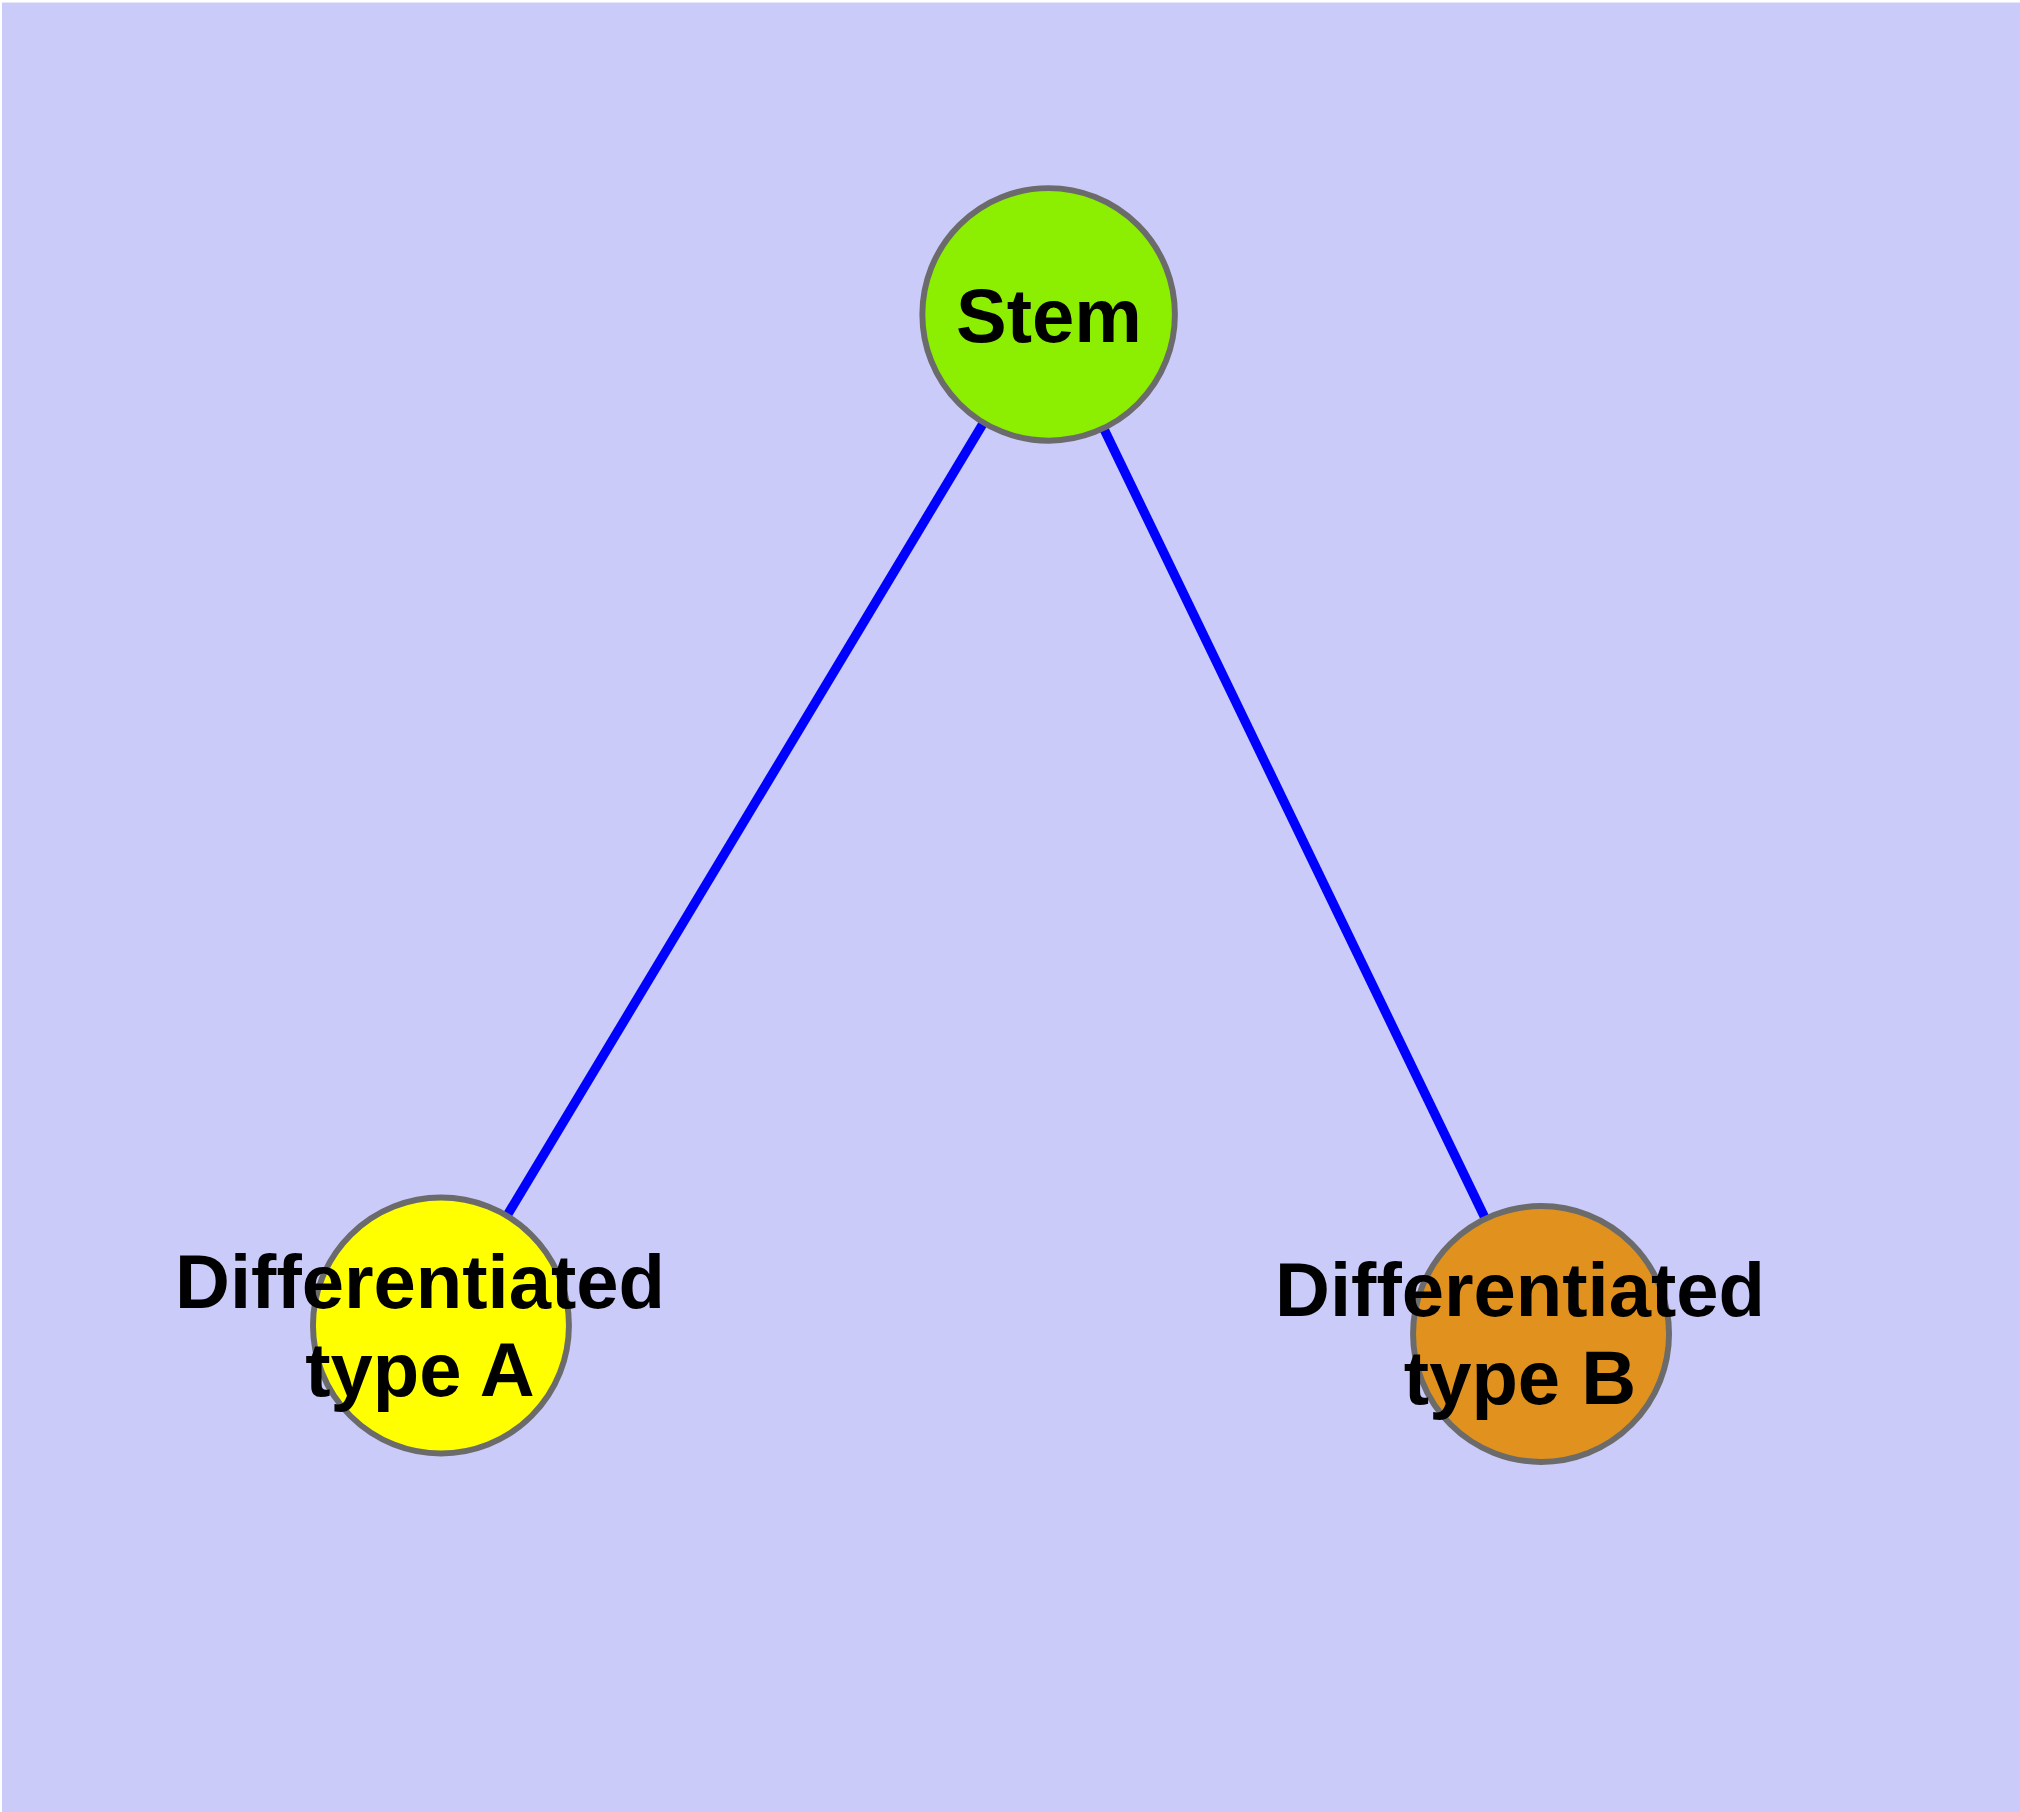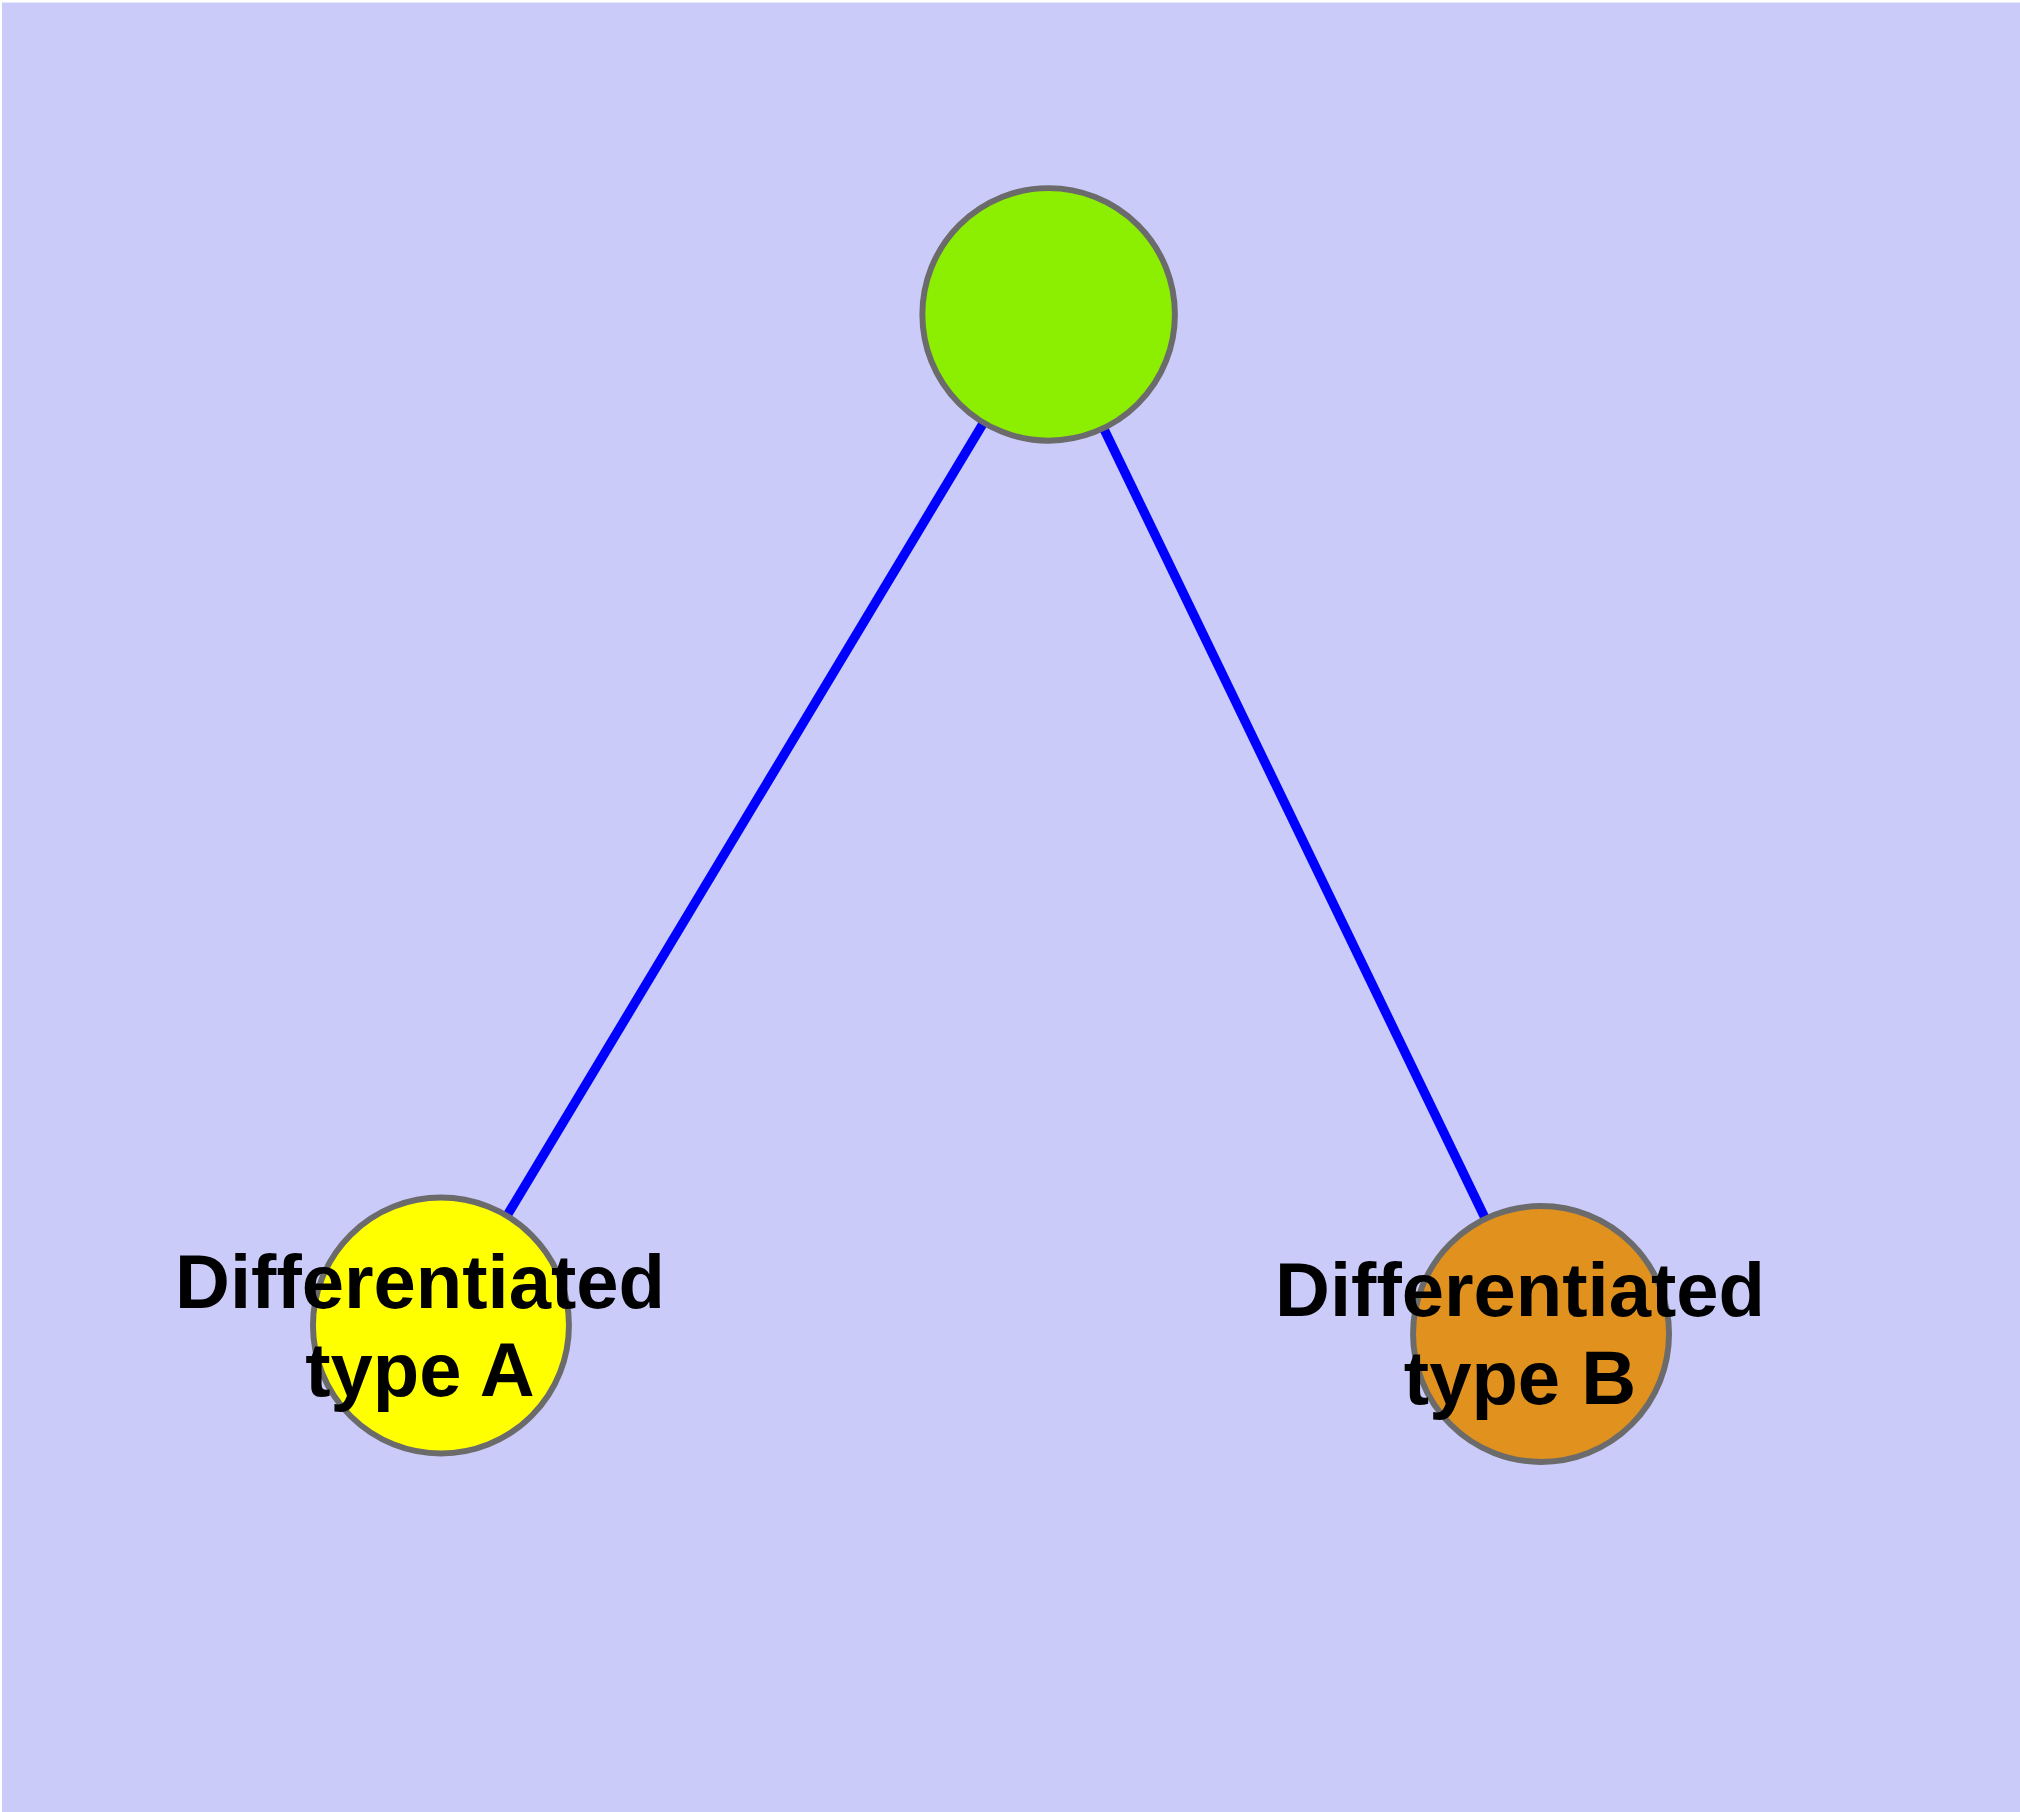--- a/index.html
+++ b/index.html
@@ -43,20 +43,21 @@
     <rect x="2" y="3" width="2382" height="2135" fill="#CBCBF9"></rect>
 
     <line x1="1237" y1="371" x2="520" y2="1564" stroke-width="11" stroke="#0000FF"></line>
     <line x1="1237" y1="371" x2="1818" y2="1574" stroke-width="11" stroke="#0000FF"></line>
 
     <circle cx="1237" cy="371" r="149" stroke-width="7" fill="#8CEE00" stroke="#6B6B6B"></circle>
     <circle cx="520" cy="1564" r="151" stroke-width="7" fill="#FFFF00" stroke="#6B6B6B"></circle>
     <circle cx="1818" cy="1574" r="151" stroke-width="7" fill="#E0911E" stroke="#6B6B6B"></circle>
   </svg>
 
+  <div class="node-label" style="left:1049px; top:316px;">Stem</div>
 
   <div class="node-label" style="left:420px; top:1326px;">Differentiated
 type A</div>
 
   <div class="node-label" style="left:1520px; top:1334px;">Differentiated
 type B</div>
 </div>
 
 
 </body></html>

